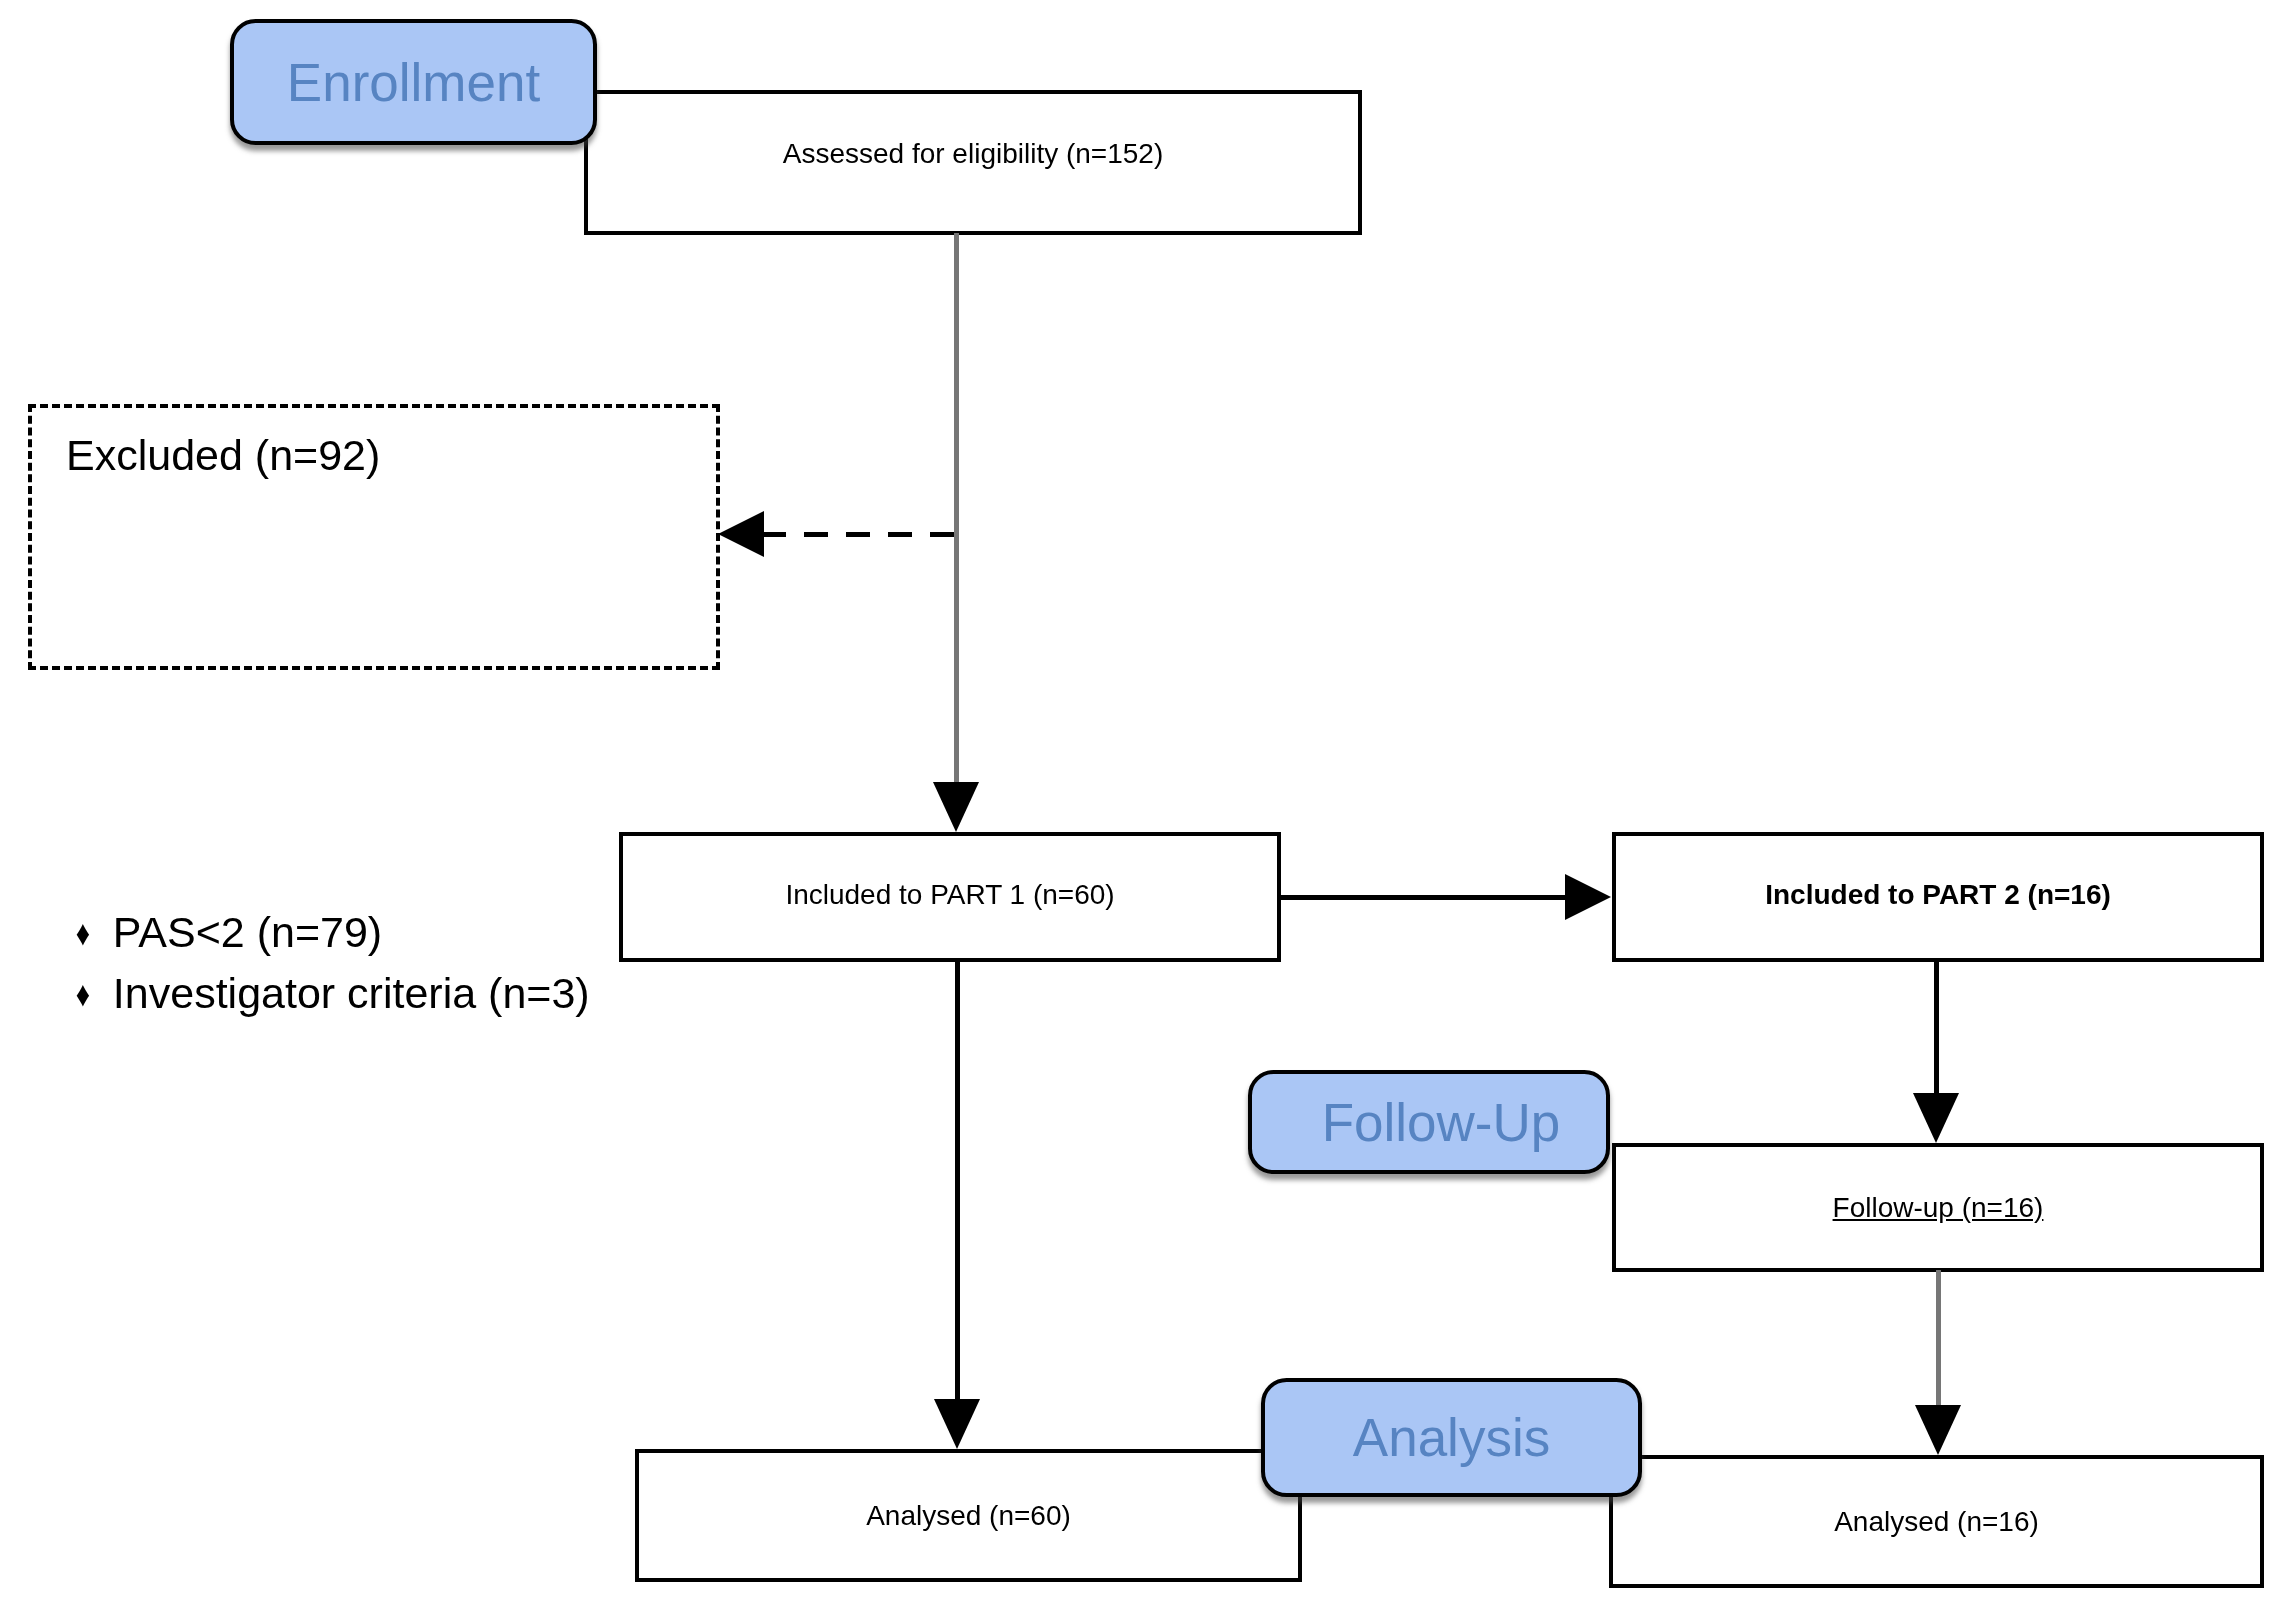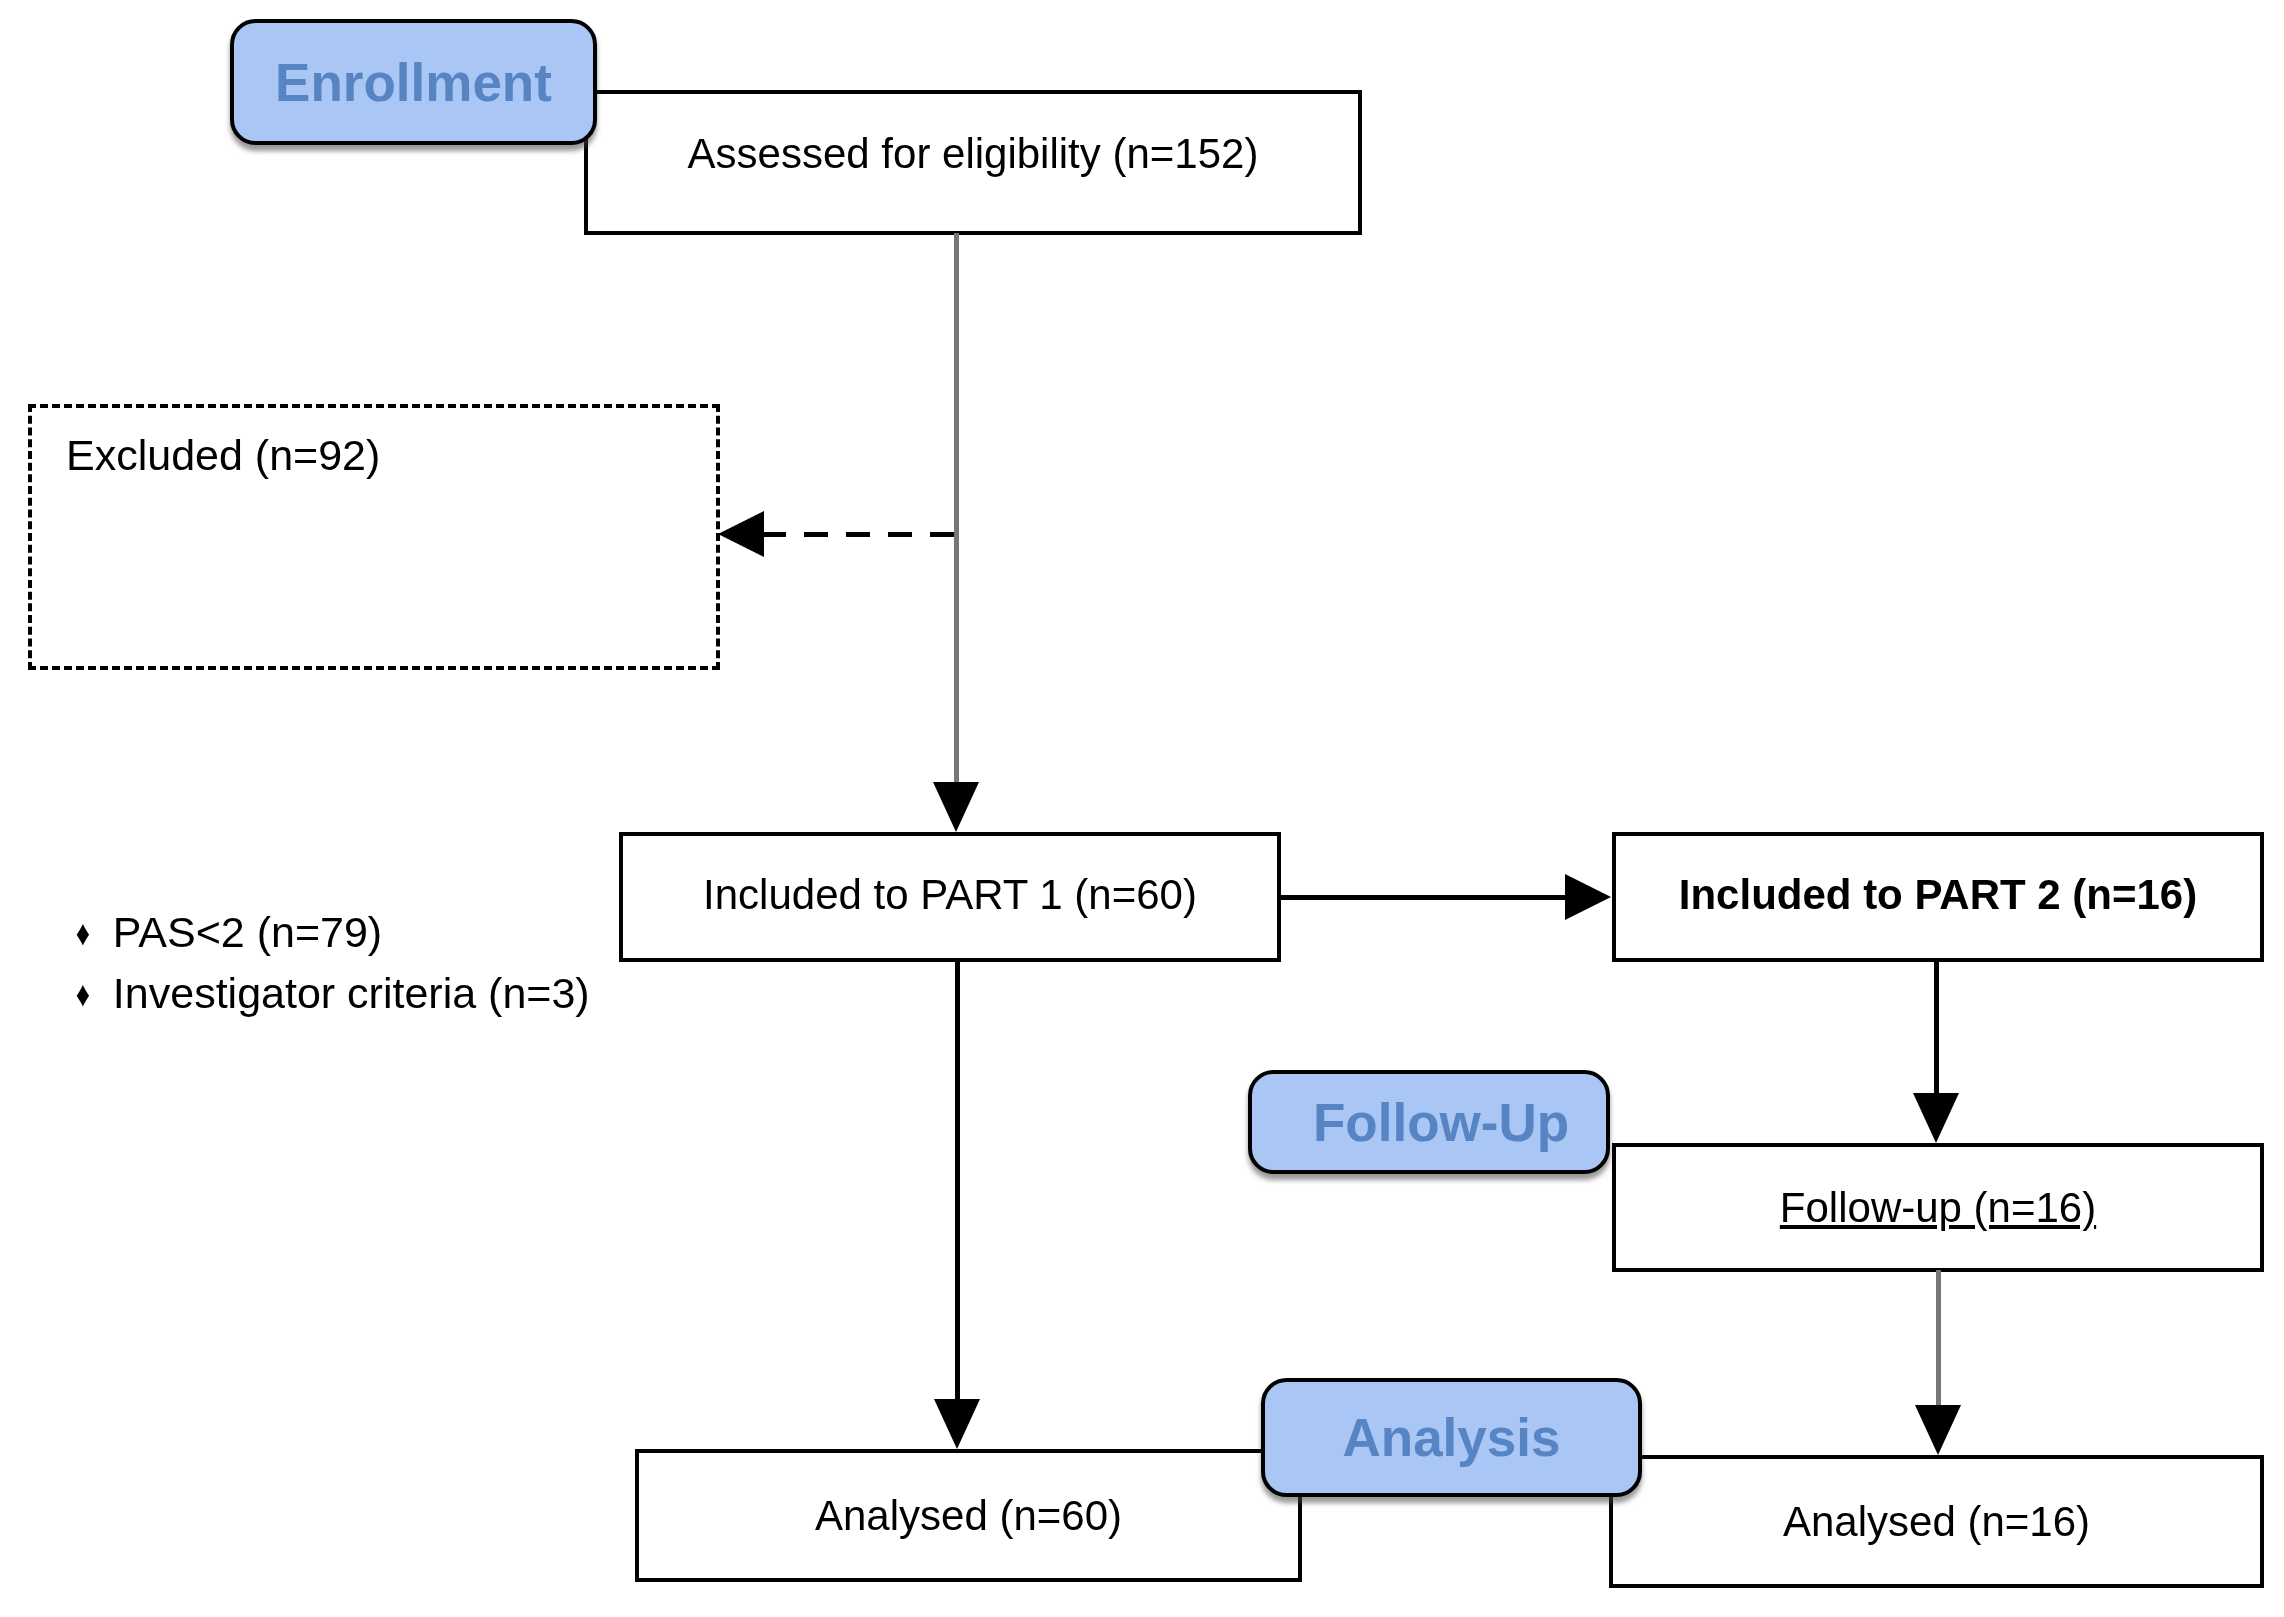--- a/index.html
+++ b/index.html
@@ -4,27 +4,27 @@
 <style>
   html,body{margin:0;padding:0;background:#fff;}
   .canvas{
     position:relative;width:2284px;height:1617px;background:#fff;
     font-family:"Liberation Sans",sans-serif;overflow:hidden;
   }
   
   .node{
     position:absolute;background:#fff;border:4.8px solid #000;box-sizing:border-box;
     display:flex;align-items:center;justify-content:center;
-    font-size:42px;color:#000;text-align:center;white-space:nowrap;
+    font-size:28px;color:#000;text-align:center;white-space:nowrap;
   }
   
   .stage{
     position:absolute;background:#aac6f5;border:4px solid #000;border-radius:25.6px;
     box-sizing:border-box;display:flex;align-items:center;justify-content:center;
-    font-weight:bold;font-size:53px;color:#5784c2;z-index:5;
+    font-weight:normal;font-size:53px;color:#5784c2;z-index:5;
     box-shadow:0 5.6px 4.8px rgba(70,70,70,0.55);
   }
   
   .dashed-box{
     position:absolute;border:4px dashed #000;box-sizing:border-box;background:#fff;
   }
   .dashed-box .title{
     position:absolute;left:34px;top:23px;font-size:43px;color:#000;white-space:nowrap;
   }
   .bullet-row{

